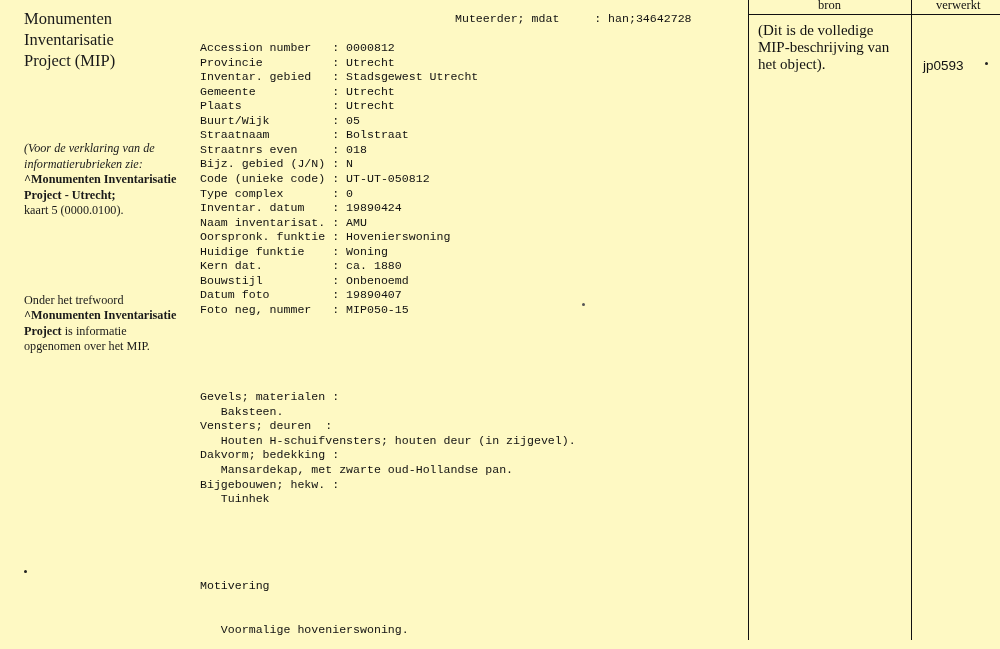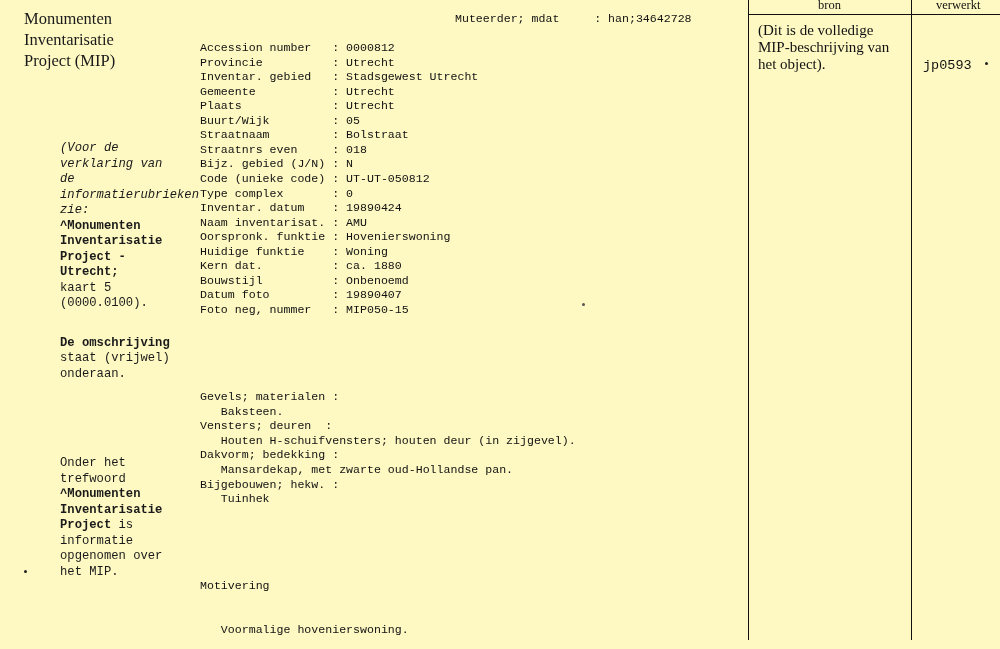--- a/index.html
+++ b/index.html
@@ -25,26 +25,25 @@
     width: 160px;
   }
   .doc-title {
     font-family: "Liberation Serif", serif;
     font-size: 16.5px;
     line-height: 21px;
     color: #1a1a1a;
     margin-bottom: 70px;
   }
   .note {
-    font-family: Liberation Mono, monospace;
+    font-family: Liberation Serif, serif;
     font-size: 12.2px;
     line-height: 15.5px;
     color: #1a1a1a;
     margin-bottom: 22px;
-    margin-left: 36px;
   }
   .note .it { font-style: italic; }
   .note .bd { font-weight: bold; }
   .note-block-2 { margin-top: 24px; }
   .note-block-3 { margin-top: 74px; }
 
   .left-dot {
     position: absolute;
     left: 24px;
     top: 570px;
@@ -118,21 +117,21 @@
     font-family: "Liberation Serif", serif;
     font-size: 15px;
     line-height: 17px;
     color: #111;
   }
 
   .verwerkt-value {
     position: absolute;
     left: 923px;
     top: 58px;
-    font-family: Liberation Mono, monospace;
+    font-family: Liberation Sans, sans-serif;
     font-size: 13.5px;
     color: #111;
   }
 
   .dot-right {
     position: absolute;
     left: 985px;
     top: 62px;
     width: 3px;
     height: 3px;
@@ -156,24 +155,20 @@
     <div class="doc-title" style="white-space: pre-line;">Monumenten
 Inventarisatie
 Project (MIP)</div>
 
     <div class="note">
       <span class="it">(Voor de verklaring van de informatierubrieken zie:</span><br>
       <span class="bd">^Monumenten Inventarisatie Project - Utrecht;</span><br>
       <span>kaart 5 (0000.0100).</span>
     </div>
 
-    <div class="note note-block-2">
-      <span class="bd">De omschrijving</span><br>
-      <span>staat (vrijwel) onderaan.</span>
-    </div>
 
     <div class="note note-block-3">
       <span>Onder het trefwoord</span><br>
       <span class="bd">^Monumenten Inventarisatie Project</span>
       <span>is informatie opgenomen over het MIP.</span>
     </div>
   </div>
 
   <div class="left-dot"></div>
   <div class="speck speck-a"></div>

